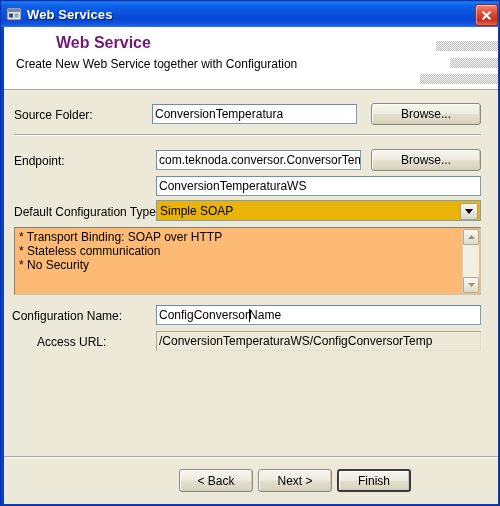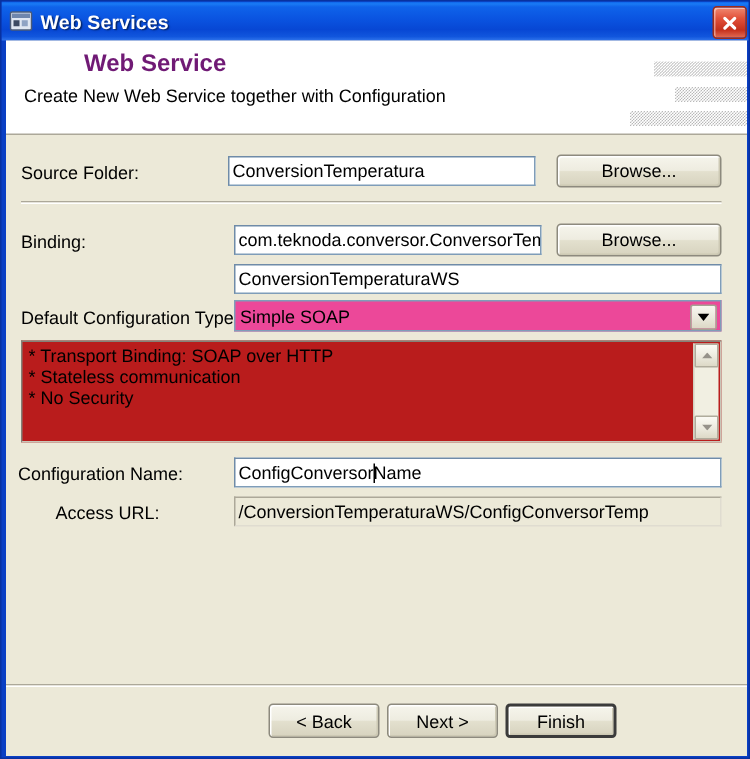--- a/index.html
+++ b/index.html
@@ -192,21 +192,21 @@
     box-shadow: inset 1px 1px 0 #ffffff, inset -1px -1px 0 #cdc9b4;
   }
   .btn.default {
     border: 2px solid #3b3b3b;
     border-radius: 3px;
   }
 
   
   .combo {
     box-sizing: border-box;
-    background: #ec4899;
+    background: #eab308;
     border: 1px solid #7f9db9;
     height: 21px;
     display: flex;
     align-items: center;
     position: relative;
     font-size: 12px;
     padding-left: 3px;
     cursor: pointer;
   }
   .combo-arrow {
@@ -219,21 +219,21 @@
     border: 1px solid #a5a192;
     border-radius: 2px;
     display: flex;
     align-items: center;
     justify-content: center;
   }
 
   
   .tarea {
     box-sizing: border-box;
-    background: #b91c1c;
+    background: #fdba74;
     border: 1px solid #848178;
     border-right-color: #c9c6b8;
     border-bottom-color: #c9c6b8;
     position: relative;
     overflow: hidden;
   }
   .tarea-text {
     position: absolute;
     left: 4px;
     top: 2px;
@@ -336,21 +336,21 @@
       <div class="tfield" style="position:absolute; left:148px; top:14px; width:205px;">
         <span>ConversionTemperatura</span>
       </div>
       <div class="btn" style="position:absolute; left:367px; top:13px; width:110px; height:22px;">
         <span>Browse...</span>
       </div>
 
       <div class="sep" style="left:10px; top:44px; width:467px;"></div>
 
       <div class="row" style="left:10px; top:64px;">
-        <span class="lbl">Binding:</span>
+        <span class="lbl">Endpoint:</span>
       </div>
       <div class="tfield" style="position:absolute; left:152px; top:60px; width:205px;">
         <span>com.teknoda.conversor.ConversorTemperatura</span>
       </div>
       <div class="btn" style="position:absolute; left:367px; top:59px; width:110px; height:22px;">
         <span>Browse...</span>
       </div>
 
       <div class="tfield" style="position:absolute; left:152px; top:86px; width:325px;">
         <span>ConversionTemperaturaWS</span>

